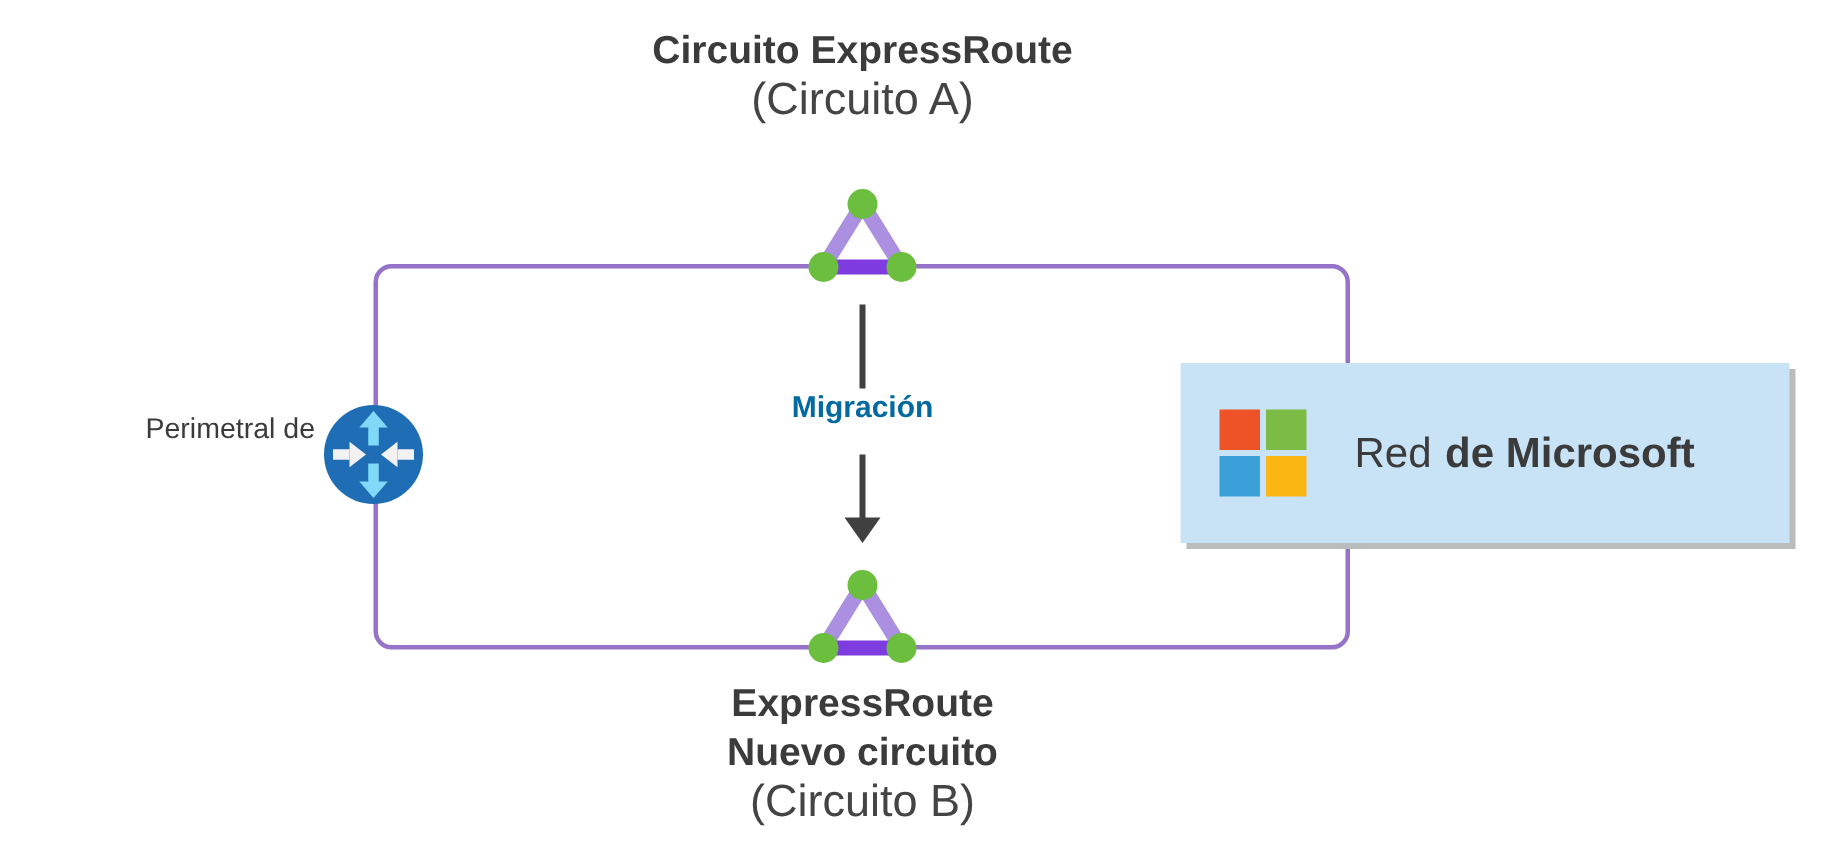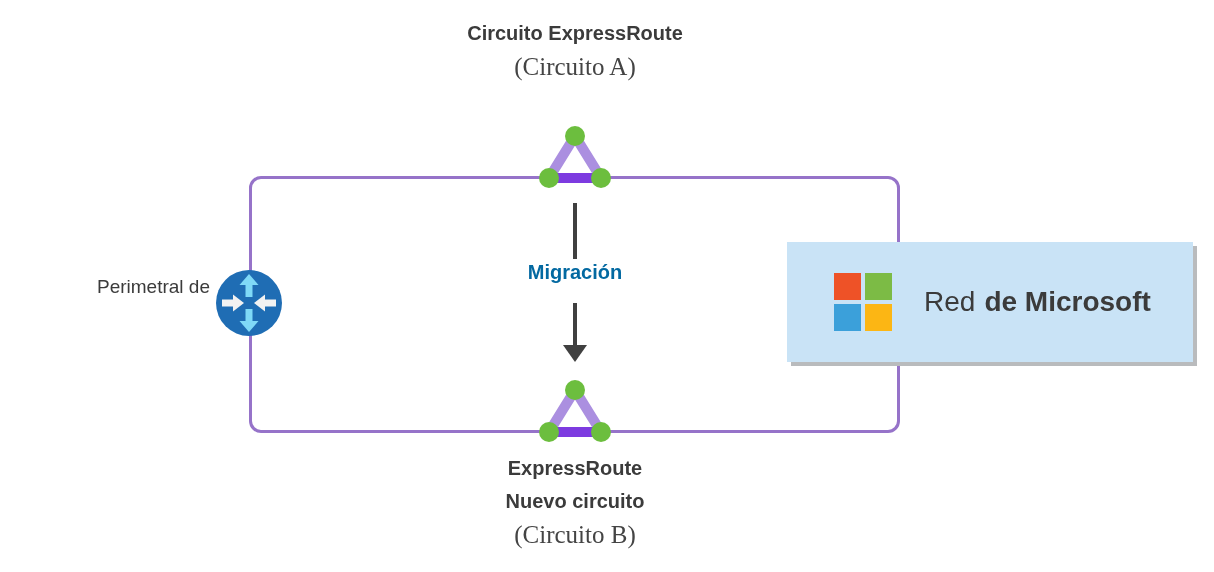--- a/index.html
+++ b/index.html
@@ -18,22 +18,22 @@
   .boundary {
     left: 249px; top: 176px;
     width: 645px; height: 251px;
     border: 3px solid #9673c9;
     border-radius: 12px;
     background: transparent;
   }
 
   
   .label-block { text-align: center; }
-  .title-line  { font-weight: 700; font-size: 20px; line-height: 33px; color: #3b3b3b; }
-  .sub-line    { font-weight: 400; font-size: 25px; line-height: 33px; color: #444; font-family: Liberation Serif, serif; }
+  .title-line  { font-weight: 700; font-size: 26px; line-height: 33px; color: #3b3b3b; }
+  .sub-line    { font-weight: 400; font-size: 30px; line-height: 33px; color: #444; }
 
   .top-label    { left: 355px; top: 17px;  width: 440px; }
   .bottom-label { left: 355px; top: 452px; width: 440px; }
 
   .ce-label {
     left: 20px; top: 271px; width: 190px;
     text-align: right;
     font-size: 19px; line-height: 32px;
     color: #3b3b3b;
   }
@@ -56,21 +56,21 @@
   .router-icon { left: 215px; top: 269px; }
 
   
   .msnet-box {
     left: 787px; top: 242px;
     width: 406px; height: 120px;
     background: #c9e3f6;
     box-shadow: 4px 4px 0 #b9bbbd;
     display: flex;
     align-items: center;
-    padding-left: 47px;
+    padding-left: 26px;
     box-sizing: border-box;
     text-align: center;
   }
   .ms-logo {
     width: 58px; height: 58px;
     display: grid;
     grid-template-columns: 27px 27px;
     grid-template-rows: 27px 27px;
     gap: 4px;
     flex: 0 0 auto;

